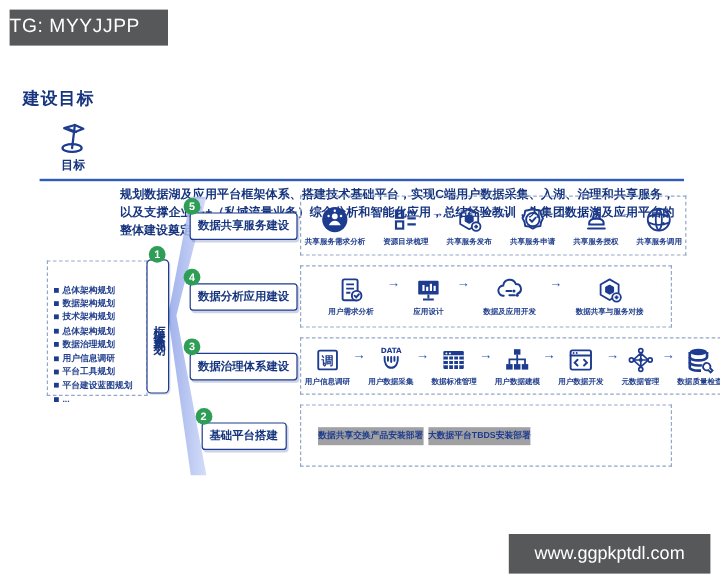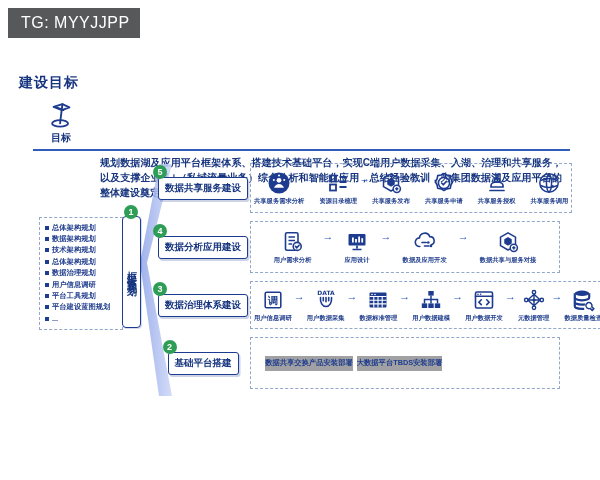--- a/index.html
+++ b/index.html
@@ -1,33 +1,33 @@
 <!DOCTYPE html>
 <html><head>
 <meta charset="utf-8">
 <style>
   * { margin:0; padding:0; box-sizing:border-box; }
   html,body { background:#ffffff; }
   body { font-family:"Liberation Sans","DejaVu Sans",sans-serif; }
   .page { position:relative; width:600px; height:480px; background:#ffffff; overflow:hidden; }
 
   .wm { position:absolute; background:#57585a; color:#ffffff; display:flex; align-items:center; }
-  .wm-tg { left:8px; top:8px; width:132px; height:30px; font-size:16px; padding-left:13px; letter-spacing:.5px; }
+  .wm-tg { left:8px; top:8px; width:132px; height:30px; font-size:16px; letter-spacing:.5px; }
   .wm-site { right:8px; bottom:2px; width:168px; height:33px; font-size:15px; justify-content:center; }
 
   .page-title { position:absolute; left:19px; top:74px; font-size:14px; font-weight:bold; color:#17357f; letter-spacing:1px; }
 
   .goal-icon { position:absolute; left:46px; top:99px; width:30px; height:30px; }
   .goal-label { position:absolute; left:40px; top:131px; width:42px; text-align:center; font-size:10px; font-weight:bold; color:#17357f; }
   .goal-text { position:absolute; left:100px; top:107px; width:462px; font-size:10px; font-weight:bold; color:#17357f; line-height:15px; text-align:justify;margin-top:48px; }
   .divider { position:absolute; left:33px; top:149px; width:537px; height:2px; background:#2e5cb8; }
 
   .beam-svg { position:absolute; left:0; top:0; width:600px; height:480px; z-index:0; pointer-events:none; }
 
-  .sidebar { position:absolute; left:39px; top:217px; width:84px; height:113px; border:1px dashed #93a7c8; padding:4px 3px 3px 5px; z-index:1; background:rgba(255,255,255,.6); }
+  .sidebar { position:absolute; left:39px; top:217px; width:84px; height:113px; border:1px dashed #93a7c8; padding:18px 3px 3px 5px; z-index:1; background:rgba(255,255,255,.6); }
   .sidebar-item { display:flex; align-items:center; height:11.4px; }
   .sidebar-bullet { width:4px; height:4px; background:#1e3c8f; margin-right:3px; flex:none; }
   .sidebar-text { font-size:7.3px; font-weight:bold; color:#24418f; white-space:nowrap; }
 
   .framework-box { position:absolute; left:122px; top:216px; width:19px; height:112px; border:1.5px solid #1e3c8f; border-radius:4px; background:#fff; display:flex; align-items:center; justify-content:center; z-index:2; box-shadow:1px 1px 0 rgba(30,60,143,.18); }
   .framework-text { writing-mode:vertical-lr; text-orientation:upright; font-size:10px; font-weight:bold; color:#17357f; letter-spacing:3px; }
 
   .num-badge { position:absolute; width:14px; height:14px; border-radius:50%; background:#2e9e57; color:#fff; font-size:9px; font-weight:bold; display:flex; align-items:center; justify-content:center; z-index:3; }
   .framework-badge { left:124px; top:205px; }
 
@@ -358,13 +358,14 @@
         </div>
         <div class="flow-cell">
           <div class="bars-col">
             <div class="platform-bar">数据共享交换产品安装部署</div>
             <div class="platform-bar">大数据平台TBDS安装部署</div>
           </div>
         </div>
       </div>
     </div>
 
+  <div class="wm wm-site">www.ggpkptdl.com</div>
 </div>
 
 </body></html>

